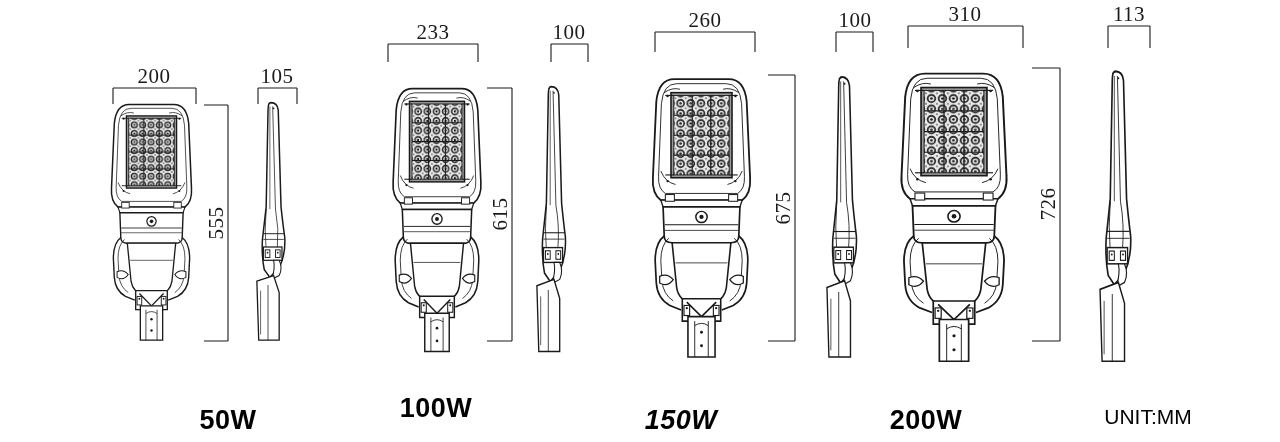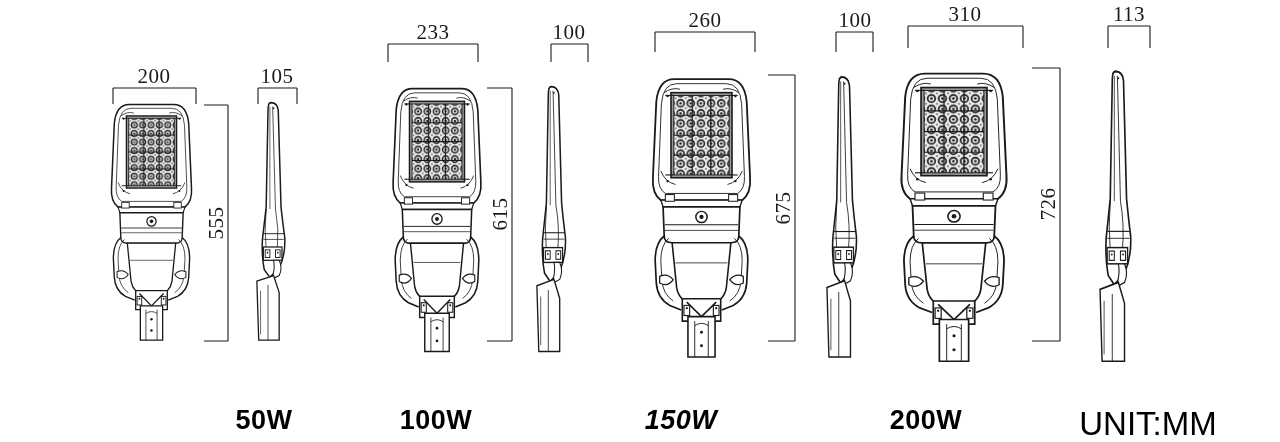--- a/index.html
+++ b/index.html
@@ -25,21 +25,21 @@
     color:#000;
     text-align:center;
     letter-spacing:0.5px;
     white-space:nowrap;
     transform:translateX(-50%);
   }
   .unitlabel{
     position:absolute;
     font-family:"Liberation Sans",sans-serif;
     font-weight:normal;
-    font-size:33px;
+    font-size:21px;
     color:#000;
     white-space:nowrap;
     transform:translateX(-50%);
   }
 </style>
 </head>
 <body>
 
 <div id="stage">
 
@@ -242,19 +242,19 @@
         <path d="M 1108 26 L 1108 48 M 1108 26 L 1150 26 M 1150 26 L 1150 48" fill="none" stroke="#1a1a1a" stroke-width="1.1"></path>
         <text class="dimtext" x="1129" y="21">113</text>
       </g>
       <g>
         <path d="M 1032 68 L 1060 68 M 1060 68 L 1060 341 M 1032 341 L 1060 341" fill="none" stroke="#1a1a1a" stroke-width="1.1"></path>
         <text class="dimtext" x="0" y="0" transform="translate(1055,204) rotate(-90)">726</text>
       </g>
     </g>
   </svg>
 
-  <div class="wattlabel" style="left:228px;top:405px;margin-left:36px;">50W</div>
-  <div class="wattlabel" style="left:436px;top:405px;">100W</div>
+  <div class="wattlabel" style="left:228px;top:405px;">50W</div>
+  <div class="wattlabel" style="left:436px;top:393px;">100W</div>
   <div class="wattlabel" style="left:681px;top:405px;font-style:italic;">150W</div>
   <div class="wattlabel" style="left:926px;top:405px;">200W</div>
   <div class="unitlabel" style="left:1148px;top:405px;">UNIT:MM</div>
 
 </div>
 
 </body></html>

